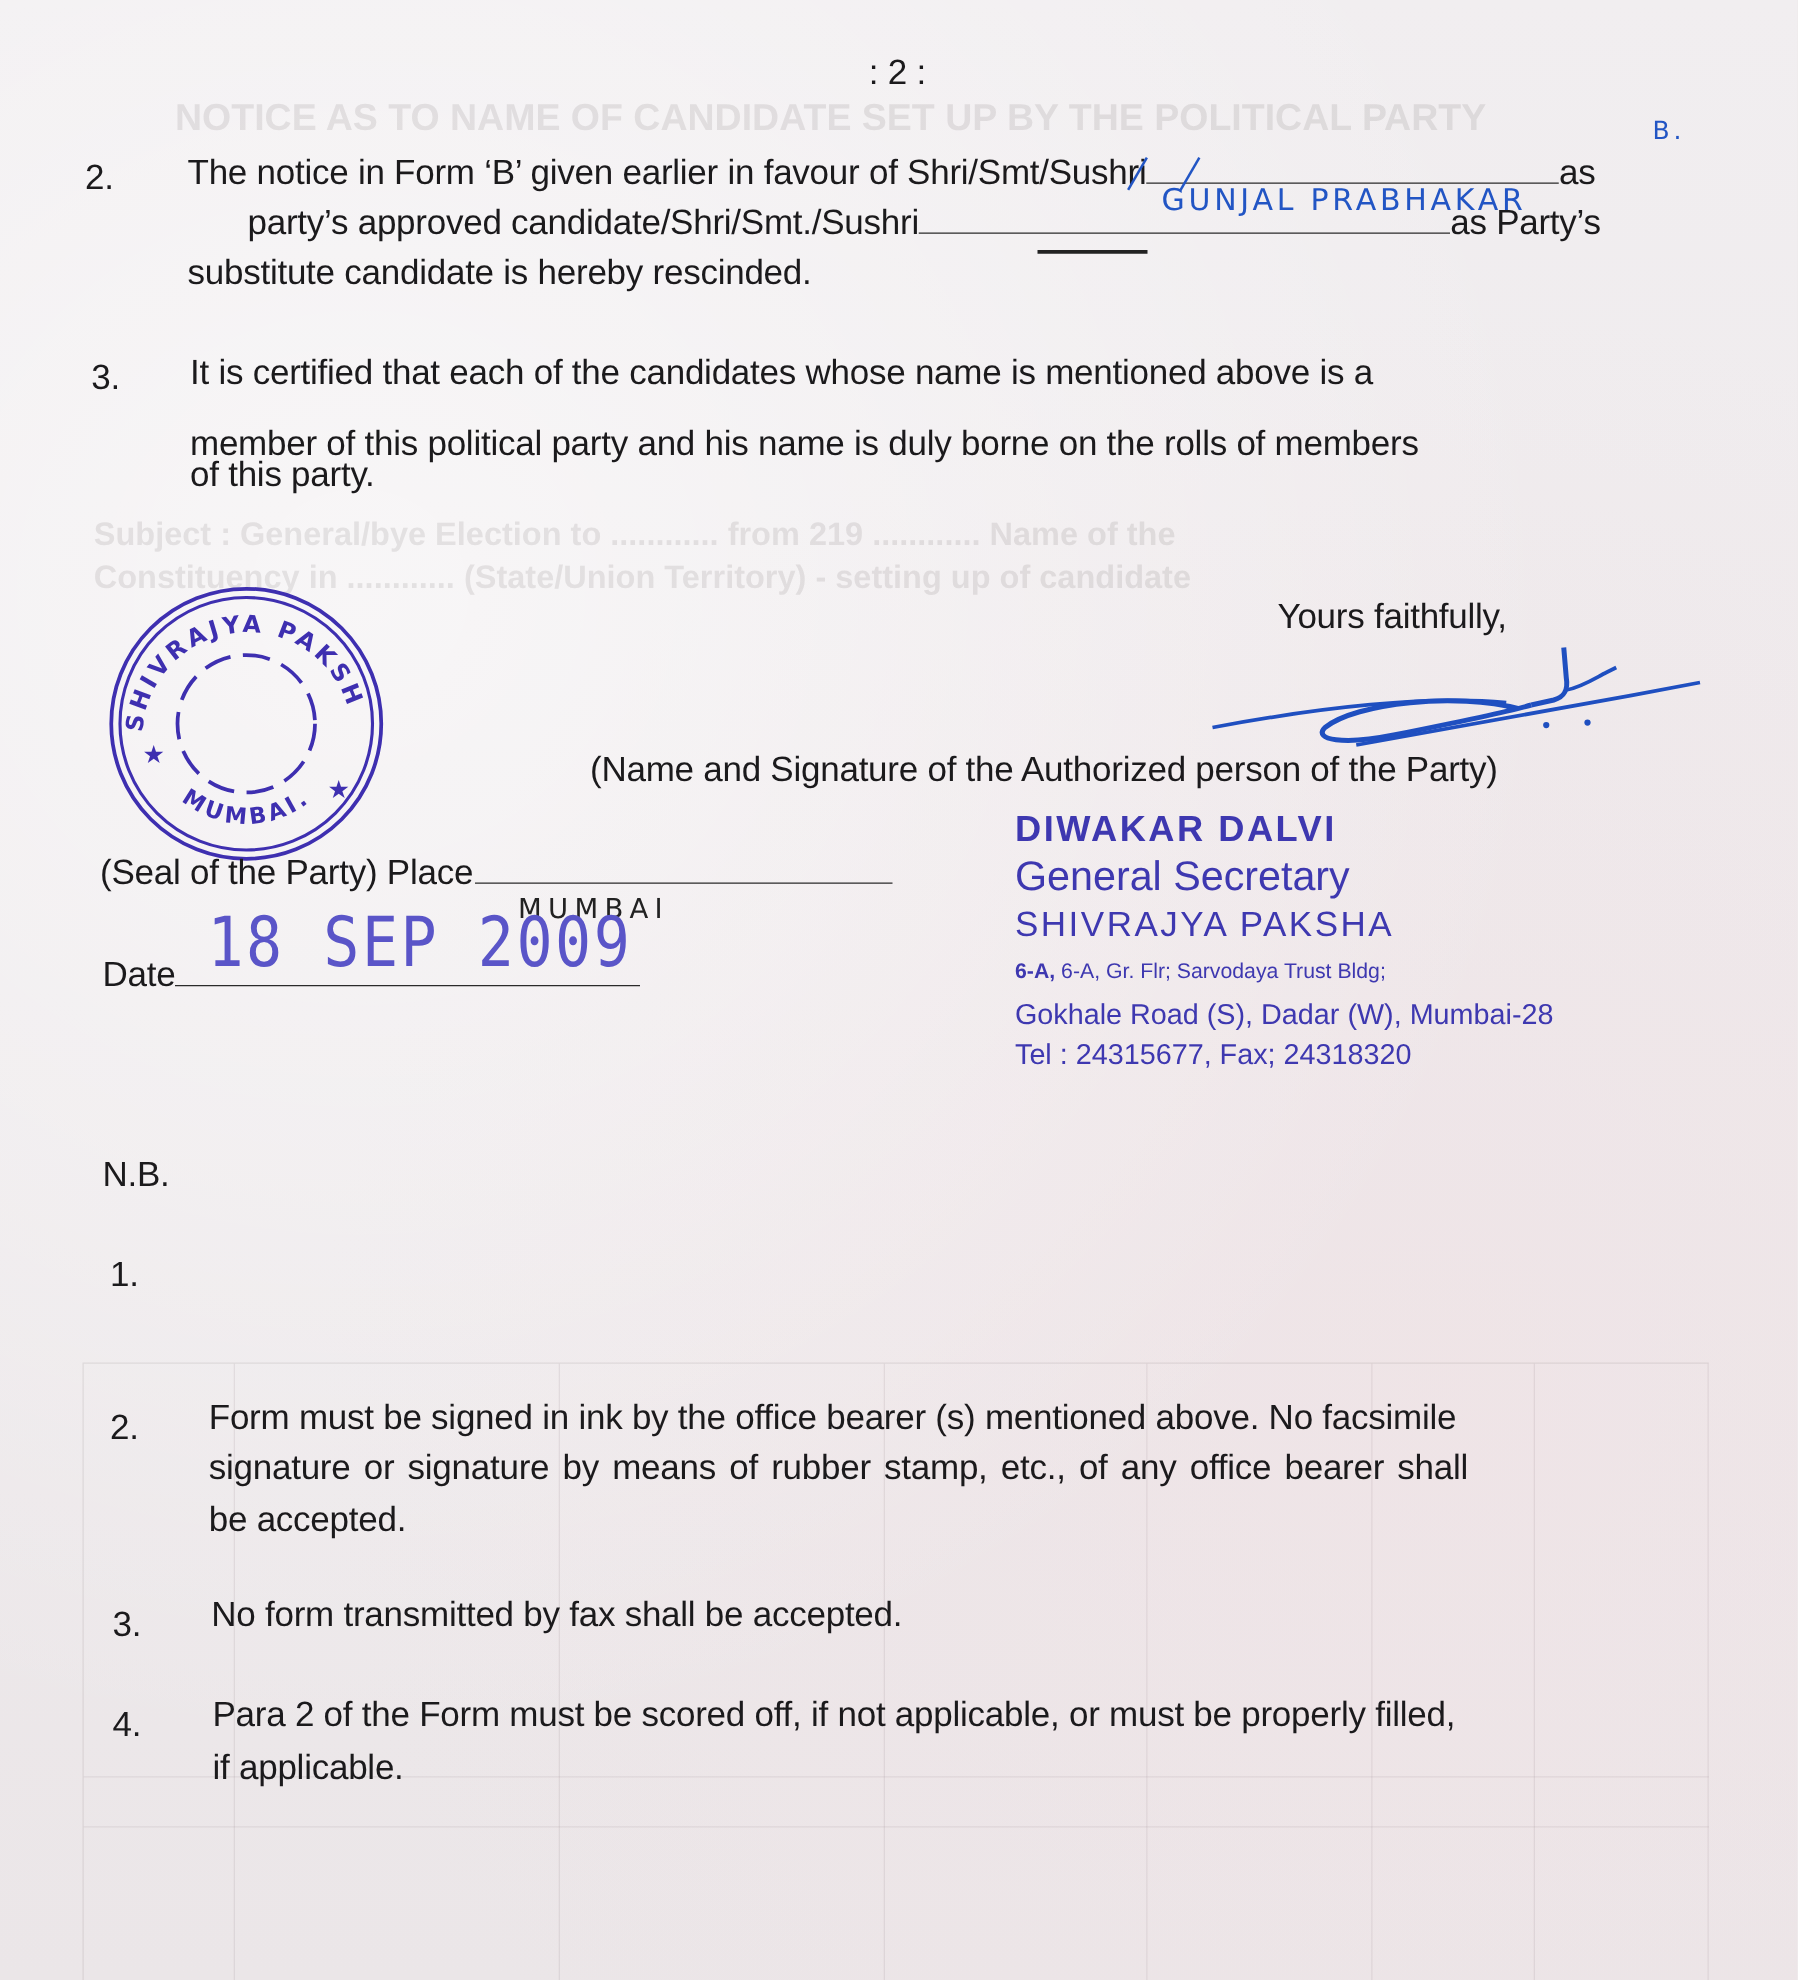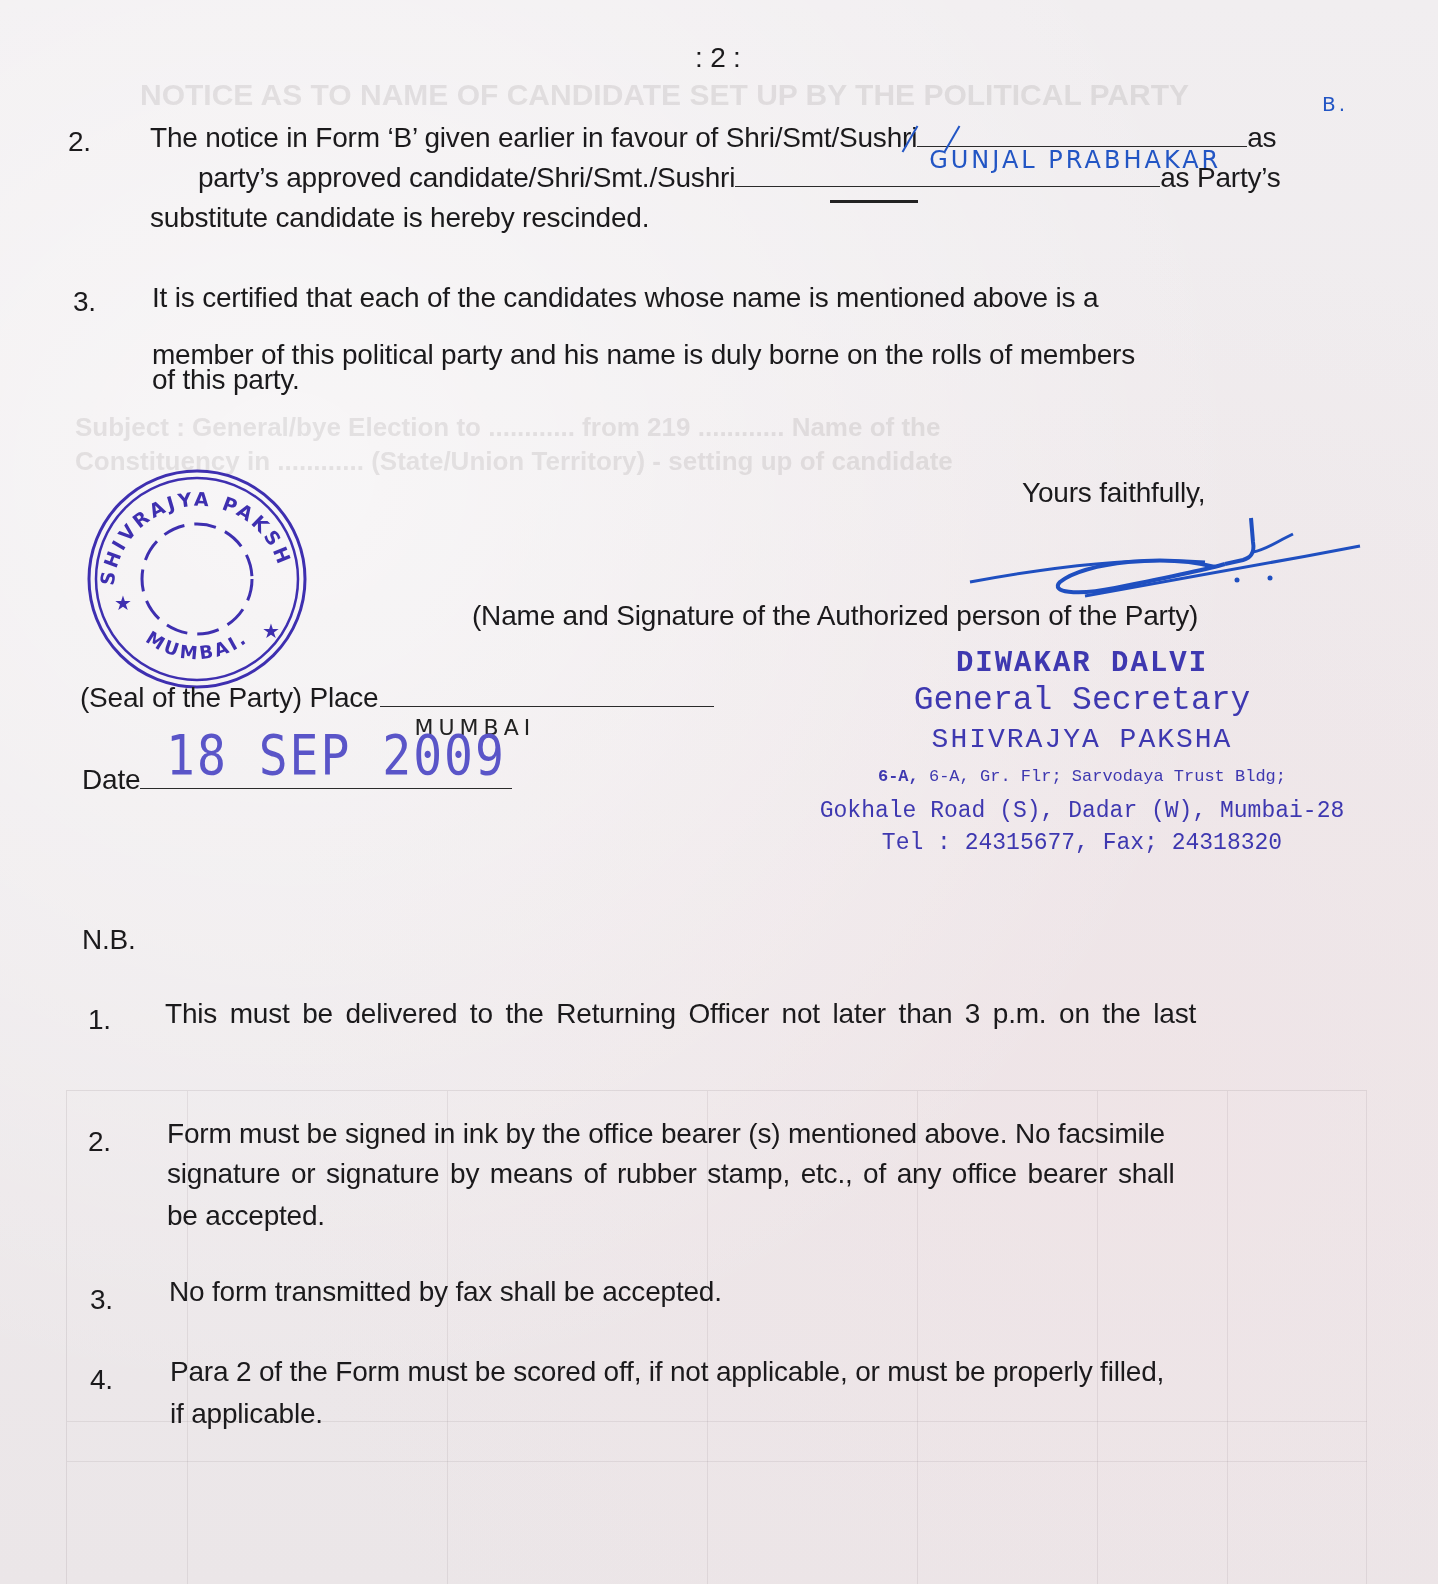--- a/index.html
+++ b/index.html
@@ -26,21 +26,21 @@
   .ghost-table .gcol { position: absolute; top: 0; bottom: 0; width: 1px; background: rgba(120,110,115,0.13); }
   .ghost-table .grow { position: absolute; left: 0; right: 0; height: 1px; background: rgba(120,110,115,0.13); }
   .ghost-text { position: absolute; color: rgba(80,70,75,0.12); font-size: 26px; font-weight: bold; white-space: nowrap; }
 
   .abs { position: absolute; white-space: nowrap; }
   .txt { font-size: 28px; line-height: 40px; letter-spacing: -0.2px; }
   .blank { display: inline-block; border-bottom: 1.5px solid #2a2a2a; vertical-align: baseline; }
   .hand { color: #2255c4; font-family: "DejaVu Sans", sans-serif; font-size: 24px; letter-spacing: 3px; }
   .hand-dark { color: #222; font-family: "DejaVu Sans", sans-serif; font-size: 22px; letter-spacing: 5px; }
   .stamp-date { color: #5a55c8; font-family: "DejaVu Sans Mono", monospace; font-size: 48px; letter-spacing: 2px; transform: scaleY(1.15); transform-origin: left top; }
-  .rubber { color: #3e38b0; font-family: Liberation Mono, monospace; text-align: center; }
+  .rubber { color: #3e38b0; font-family: Liberation Sans, sans-serif; }
   .strike { position: absolute; height: 2px; background: #2255c4; transform: rotate(-60deg); }
 </style>
 </head>
 <body>
 
 <div class="page">
 
   <div class="ghost-table">
     <div class="gcol" style="left:120px"></div>
     <div class="gcol" style="left:380px"></div>
@@ -121,21 +121,20 @@
 
   <div class="abs stamp-date" style="left:166px; top:722px;">18 SEP 2009</div>
   <div class="abs txt" style="left:82px; top:760px;">
     <span>Date</span><span class="blank" style="width:372px;"></span>
   </div>
 
 
   <div class="abs txt" style="left:82px; top:920px;">N.B.</div>
 
   <div class="abs txt" style="left:88px; top:1000px;">1.</div>
-  <div class="abs txt" style="left:165px; top:994px; word-spacing:5px;">This must be delivered to the Returning Officer not later than 3 p.m. on the last</div>
 
   <div class="abs txt" style="left:88px; top:1122px;">2.</div>
   <div class="abs txt" style="left:167px; top:1114px;">Form must be signed in ink by the office bearer (s) mentioned above. No facsimile</div>
   <div class="abs txt" style="left:167px; top:1154px; word-spacing:3px;text-align:center;">signature or signature by means of rubber stamp, etc., of any office bearer shall</div>
   <div class="abs txt" style="left:167px; top:1196px;">be accepted.</div>
 
   <div class="abs txt" style="left:90px; top:1280px;">3.</div>
   <div class="abs txt" style="left:169px; top:1272px;">No form transmitted by fax shall be accepted.</div>
 
   <div class="abs txt" style="left:90px; top:1360px;">4.</div>

